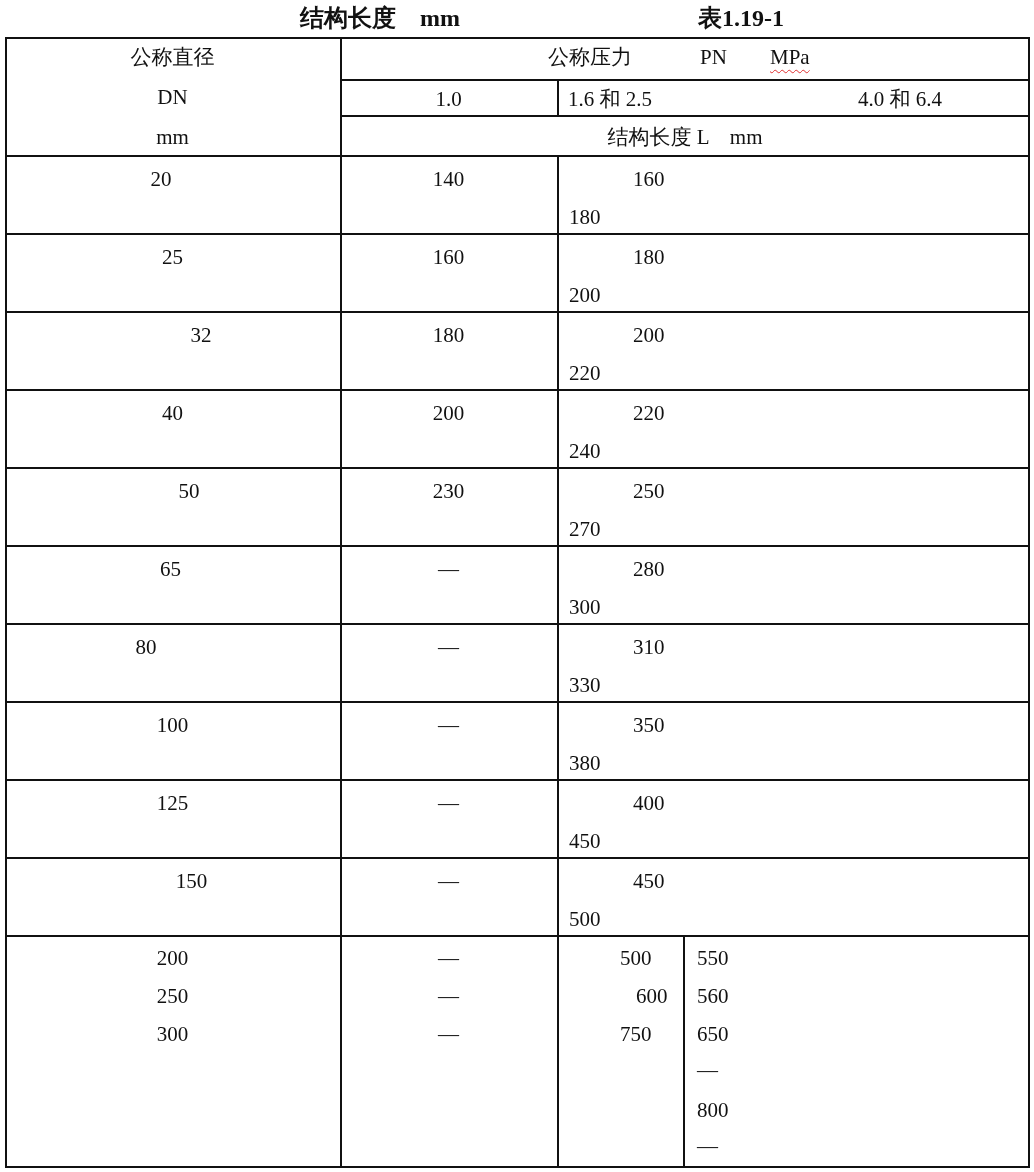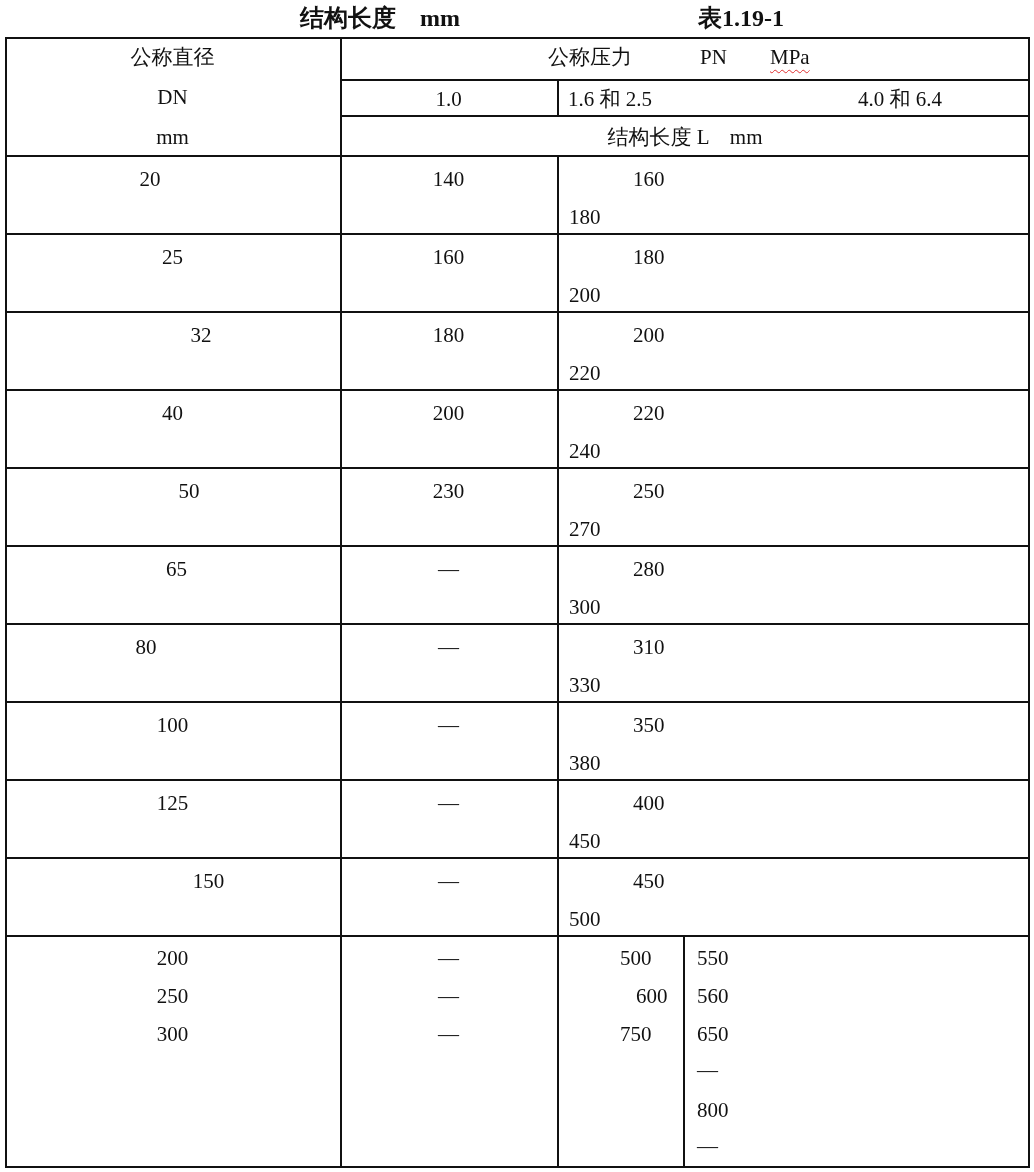--- a/index.html
+++ b/index.html
@@ -48,21 +48,21 @@
 <div class="cell" style="left:548px;top:45px">公称压力</div>
 <div class="cell" style="left:700px;top:45px">PN</div>
 <div class="cell wavy" style="left:770px;top:45px">MPa</div>
 
 <div class="cell c" style="left:340px;width:217px;top:87px">1.0</div>
 <div class="cell" style="left:568px;top:87px">1.6 和 2.5</div>
 <div class="cell" style="left:858px;top:87px">4.0 和 6.4</div>
 
 <div class="cell c" style="left:340px;width:690px;top:125px">结构长度 L　mm</div>
 
-<div class="cell c" style="left:8px;width:284px;top:167px">20</div>
+<div class="cell c" style="left:19px;width:284px;top:167px">20</div>
 <div class="cell c" style="left:340px;width:217px;top:167px">140</div>
 <div class="cell" style="left:633px;top:167px">160</div>
 <div class="cell" style="left:569px;top:205px">180</div>
 
 <div class="cell c" style="left:5px;width:335px;top:245px">25</div>
 <div class="cell c" style="left:340px;width:217px;top:245px">160</div>
 <div class="cell" style="left:633px;top:245px">180</div>
 <div class="cell" style="left:569px;top:283px">200</div>
 
 <div class="cell c" style="left:5px;width:392px;top:323px">32</div>
@@ -73,41 +73,41 @@
 <div class="cell c" style="left:5px;width:335px;top:401px">40</div>
 <div class="cell c" style="left:340px;width:217px;top:401px">200</div>
 <div class="cell" style="left:633px;top:401px">220</div>
 <div class="cell" style="left:569px;top:439px">240</div>
 
 <div class="cell c" style="left:5px;width:368px;top:479px">50</div>
 <div class="cell c" style="left:340px;width:217px;top:479px">230</div>
 <div class="cell" style="left:633px;top:479px">250</div>
 <div class="cell" style="left:569px;top:517px">270</div>
 
-<div class="cell c" style="left:9px;width:335px;top:557px">65</div>
+<div class="cell c" style="left:3px;width:335px;top:557px">65</div>
 <div class="cell c" style="left:340px;width:217px;top:557px">—</div>
 <div class="cell" style="left:633px;top:557px">280</div>
 <div class="cell" style="left:569px;top:595px">300</div>
 
 <div class="cell c" style="left:5px;width:282px;top:635px">80</div>
 <div class="cell c" style="left:340px;width:217px;top:635px">—</div>
 <div class="cell" style="left:633px;top:635px">310</div>
 <div class="cell" style="left:569px;top:673px">330</div>
 
 <div class="cell c" style="left:5px;width:335px;top:713px">100</div>
 <div class="cell c" style="left:340px;width:217px;top:713px">—</div>
 <div class="cell" style="left:633px;top:713px">350</div>
 <div class="cell" style="left:569px;top:751px">380</div>
 
 <div class="cell c" style="left:5px;width:335px;top:791px">125</div>
 <div class="cell c" style="left:340px;width:217px;top:791px">—</div>
 <div class="cell" style="left:633px;top:791px">400</div>
 <div class="cell" style="left:569px;top:829px">450</div>
 
-<div class="cell c" style="left:22px;width:373px;top:869px">150</div>
+<div class="cell c" style="left:5px;width:373px;top:869px">150</div>
 <div class="cell c" style="left:340px;width:217px;top:869px">—</div>
 <div class="cell" style="left:633px;top:869px">450</div>
 <div class="cell" style="left:569px;top:907px">500</div>
 
 <div class="cell c" style="left:5px;width:335px;top:946px">200</div>
 <div class="cell c" style="left:5px;width:335px;top:984px">250</div>
 <div class="cell c" style="left:5px;width:335px;top:1022px">300</div>
 
 <div class="cell c" style="left:340px;width:217px;top:946px">—</div>
 <div class="cell c" style="left:340px;width:217px;top:984px">—</div>

